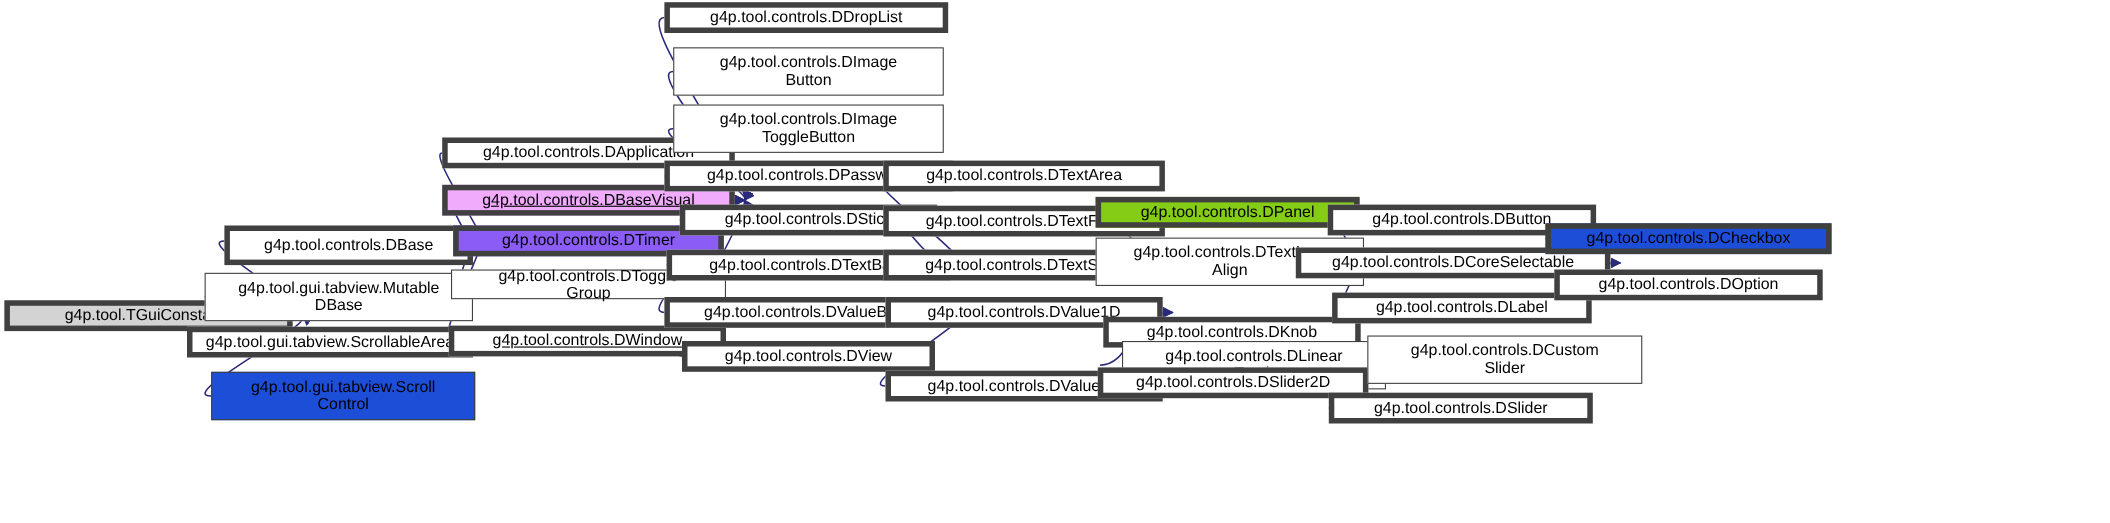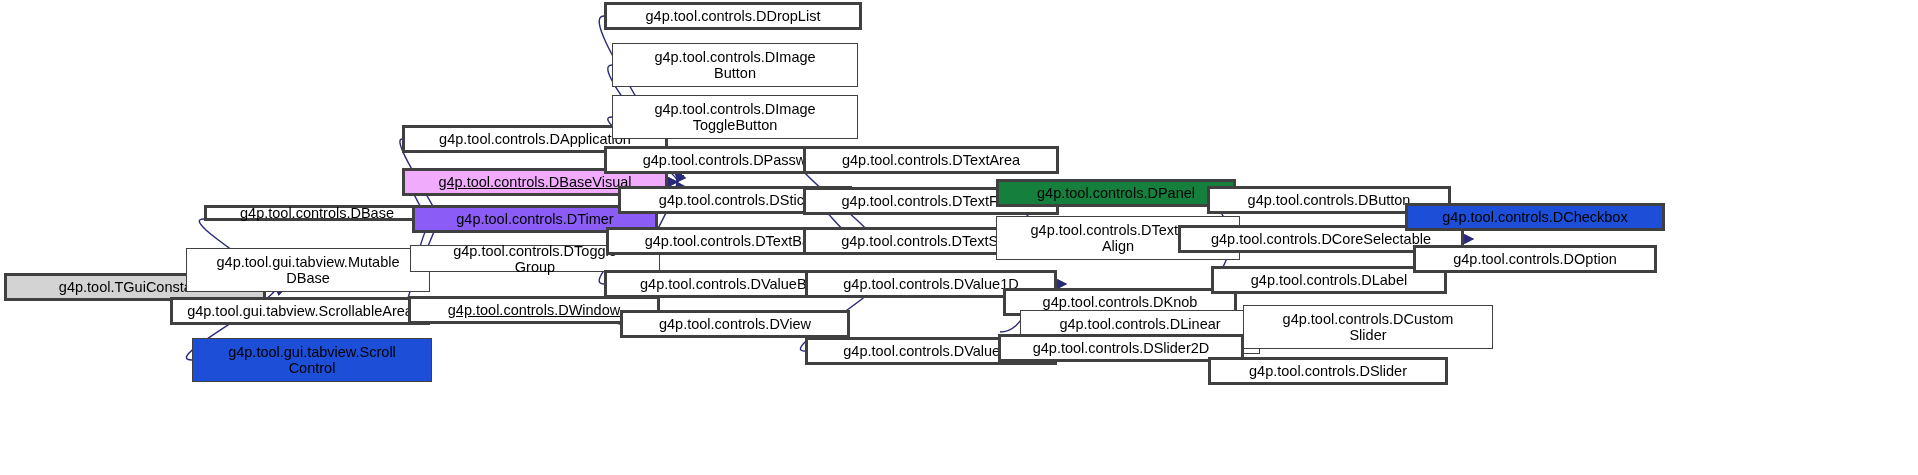--- a/index.html
+++ b/index.html
@@ -20,21 +20,21 @@
     position: absolute;
     left: 0;
     top: 0;
     width: 1918px;
     height: 475px;
     pointer-events: none;
   }
   .node {
     position: absolute;
     box-sizing: border-box;
-    border: 3px solid #a3a3a3;
+    border: 5px solid #a3a3a3;
     background: #ffffff;
     color: #000000;
     font-size: 14.5px;
     line-height: 16px;
     text-align: center;
     display: flex;
     align-items: center;
     justify-content: center;
     white-space: pre-line;
     padding: 0 4px;
@@ -89,21 +89,21 @@
       <path d="M 1207 200 C 1223.5 200, 1223.5 238, 1249 238" fill="none" stroke="#2a2a7a" stroke-width="1.4" marker-end="url(#arrow)"></path>
       <path d="M 1178 239 L 1249 238" fill="none" stroke="#2a2a7a" stroke-width="1.4" marker-end="url(#arrow)"></path>
       <path d="M 1211 280 C 1225.5 280, 1225.5 238, 1249 238" fill="none" stroke="#2a2a7a" stroke-width="1.4" marker-end="url(#arrow)"></path>
       <path d="M 1200 327 C 1220 327, 1220 332, 1249 332" fill="none" stroke="#2a2a7a" stroke-width="1.4" marker-end="url(#arrow)"></path>
       <path d="M 1208 371 C 1224 371, 1224 332, 1249 332" fill="none" stroke="#2a2a7a" stroke-width="1.4" marker-end="url(#arrow)"></path>
       <path d="M 1405 217 C 1434.5 217, 1434.5 239, 1473 239" fill="none" stroke="#2a2a7a" stroke-width="1.4" marker-end="url(#arrow)"></path>
       <path d="M 1413 259 C 1438.5 259, 1438.5 239, 1473 239" fill="none" stroke="#2a2a7a" stroke-width="1.4" marker-end="url(#arrow)"></path>
     </svg>
   <div id="nodes">
       <div class="node root" style="left: 4px; top: 273px; width: 262px; height: 28px; background: rgb(211, 211, 211); border-color: rgb(64, 64, 64); color: rgb(0, 0, 0);">g4p.tool.TGuiConstants</div>
-      <div class="node" style="left: 204px; top: 205px; width: 226px; height: 16px; background: rgb(255, 255, 255); border-color: rgb(64, 64, 64); color: rgb(0, 0, 0);">g4p.tool.controls.DBase</div>
+      <div class="node" style="left: 204px; top: 205px; width: 226px; height: 36px; background: rgb(255, 255, 255); border-color: rgb(64, 64, 64); color: rgb(0, 0, 0);">g4p.tool.controls.DBase</div>
       <div class="node thick" style="left: 186px; top: 248px; width: 244px; height: 44px; background: rgb(255, 255, 255); border-color: rgb(64, 64, 64); color: rgb(0, 0, 0);">g4p.tool.gui.tabview.Mutable
 DBase</div>
       <div class="node" style="left: 170px; top: 297px; width: 260px; height: 28px; background: rgb(255, 255, 255); border-color: rgb(64, 64, 64); color: rgb(0, 0, 0);">g4p.tool.gui.tabview.ScrollableArea</div>
       <div class="node thick" style="left: 192px; top: 338px; width: 240px; height: 44px; background: #1d4ed8; border-color: rgb(64, 64, 64); color: rgb(0, 0, 0);">g4p.tool.gui.tabview.Scroll
 Control</div>
       <div class="node" style="left: 402px; top: 125px; width: 266px; height: 28px; background: rgb(255, 255, 255); border-color: rgb(64, 64, 64); color: rgb(0, 0, 0);">g4p.tool.controls.DApplication</div>
       <div class="node" style="left: 402px; top: 168px; width: 266px; height: 28px; background: #f0abfc; border-color: rgb(64, 64, 64); color: rgb(0, 0, 0); text-decoration: underline;">g4p.tool.controls.DBaseVisual</div>
       <div class="node" style="left: 412px; top: 205px; width: 246px; height: 28px; background: #8b5cf6; border-color: rgb(64, 64, 64); color: rgb(0, 0, 0);">g4p.tool.controls.DTimer</div>
       <div class="node thick" style="left: 410px; top: 245px; width: 250px; height: 27px; background: rgb(255, 255, 255); border-color: rgb(64, 64, 64); color: rgb(0, 0, 0);">g4p.tool.controls.DToggle
 Group</div>
@@ -116,21 +116,21 @@
       <div class="node" style="left: 604px; top: 146px; width: 262px; height: 28px; background: rgb(255, 255, 255); border-color: rgb(64, 64, 64); color: rgb(0, 0, 0);">g4p.tool.controls.DPassword</div>
       <div class="node" style="left: 618px; top: 186px; width: 234px; height: 28px; background: rgb(255, 255, 255); border-color: rgb(64, 64, 64); color: rgb(0, 0, 0);">g4p.tool.controls.DStick</div>
       <div class="node" style="left: 606px; top: 227px; width: 258px; height: 28px; background: rgb(255, 255, 255); border-color: rgb(64, 64, 64); color: rgb(0, 0, 0);">g4p.tool.controls.DTextBase</div>
       <div class="node" style="left: 604px; top: 270px; width: 262px; height: 28px; background: rgb(255, 255, 255); border-color: rgb(64, 64, 64); color: rgb(0, 0, 0);">g4p.tool.controls.DValueBase</div>
       <div class="node" style="left: 620px; top: 310px; width: 230px; height: 28px; background: rgb(255, 255, 255); border-color: rgb(64, 64, 64); color: rgb(0, 0, 0);">g4p.tool.controls.DView</div>
       <div class="node" style="left: 803px; top: 146px; width: 256px; height: 28px; background: rgb(255, 255, 255); border-color: rgb(64, 64, 64); color: rgb(0, 0, 0);">g4p.tool.controls.DTextArea</div>
       <div class="node" style="left: 803px; top: 187px; width: 256px; height: 28px; background: rgb(255, 255, 255); border-color: rgb(64, 64, 64); color: rgb(0, 0, 0);">g4p.tool.controls.DTextField</div>
       <div class="node" style="left: 803px; top: 227px; width: 256px; height: 28px; background: rgb(255, 255, 255); border-color: rgb(64, 64, 64); color: rgb(0, 0, 0);">g4p.tool.controls.DTextStyle</div>
       <div class="node" style="left: 805px; top: 270px; width: 252px; height: 28px; background: rgb(255, 255, 255); border-color: rgb(64, 64, 64); color: rgb(0, 0, 0);">g4p.tool.controls.DValue1D</div>
       <div class="node" style="left: 805px; top: 337px; width: 252px; height: 28px; background: rgb(255, 255, 255); border-color: rgb(64, 64, 64); color: rgb(0, 0, 0);">g4p.tool.controls.DValue2D</div>
-      <div class="node" style="left: 996px; top: 179px; width: 240px; height: 28px; background: #15803d; border-color: rgb(64, 64, 64); color: rgb(0, 0, 0);">g4p.tool.controls.DPanel</div>
+      <div class="node" style="left: 996px; top: 179px; width: 240px; height: 28px; background: #84cc16; border-color: rgb(64, 64, 64); color: rgb(0, 0, 0);">g4p.tool.controls.DPanel</div>
       <div class="node thick" style="left: 996px; top: 216px; width: 244px; height: 44px; background: rgb(255, 255, 255); border-color: rgb(64, 64, 64); color: rgb(0, 0, 0);">g4p.tool.controls.DTextIcon
 Align</div>
       <div class="node" style="left: 1003px; top: 270px; width: 234px; height: 28px; background: rgb(255, 255, 255); border-color: rgb(64, 64, 64); color: rgb(0, 0, 0); margin-top: 18px;">g4p.tool.controls.DKnob</div>
       <div class="node thick" style="left: 1000px; top: 310px; width: 240px; height: 44px; background: rgb(255, 255, 255); border-color: rgb(64, 64, 64); color: rgb(0, 0, 0); margin-left: 20px;">g4p.tool.controls.DLinear
 Track</div>
       <div class="node" style="left: 998px; top: 334px; width: 246px; height: 28px; background: rgb(255, 255, 255); border-color: rgb(64, 64, 64); color: rgb(0, 0, 0);">g4p.tool.controls.DSlider2D</div>
       <div class="node" style="left: 1207px; top: 186px; width: 244px; height: 28px; background: rgb(255, 255, 255); border-color: rgb(64, 64, 64); color: rgb(0, 0, 0);">g4p.tool.controls.DButton</div>
       <div class="node" style="left: 1178px; top: 225px; width: 286px; height: 28px; background: rgb(255, 255, 255); border-color: rgb(64, 64, 64); color: rgb(0, 0, 0);">g4p.tool.controls.DCoreSelectable</div>
       <div class="node" style="left: 1211px; top: 266px; width: 236px; height: 28px; background: rgb(255, 255, 255); border-color: rgb(64, 64, 64); color: rgb(0, 0, 0);">g4p.tool.controls.DLabel</div>
       <div class="node thick" style="left: 1200px; top: 305px; width: 250px; height: 44px; background: rgb(255, 255, 255); border-color: rgb(64, 64, 64); color: rgb(0, 0, 0); margin-left: 43px;">g4p.tool.controls.DCustom

